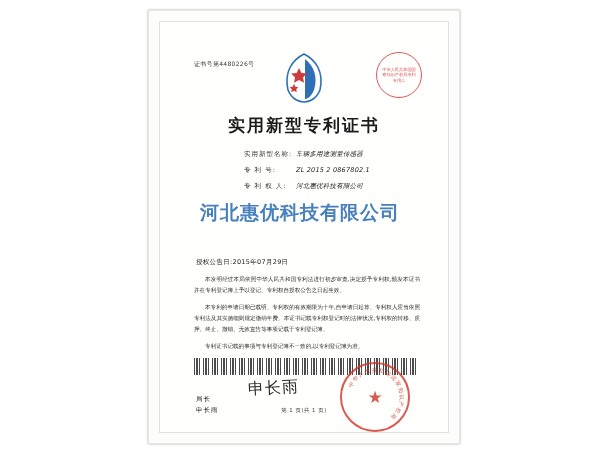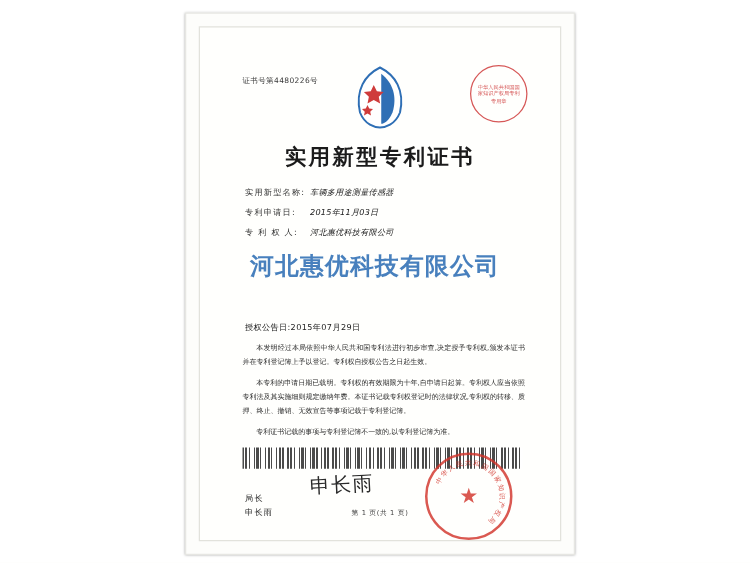--- a/index.html
+++ b/index.html
@@ -104,20 +104,21 @@
     margin-bottom: 7px;
     font-size: 6.5px;
     color: #222;
     white-space: nowrap;
   }
   .field-label {
     width: 52px;
     flex: 0 0 52px;
     letter-spacing: 1px;
     color: #333;
+    margin-left: 48px;
   }
   .field-value {
     color: #1a1a1a;
     letter-spacing: 0.2px;
     font-style: italic;
   }
   
   .watermark {
     position: absolute;
     left: 0;
@@ -249,22 +250,22 @@
       </div>
 
       <div class="doc-title">实用新型专利证书</div>
 
       <div class="fields">
         <div class="field-row">
           <div class="field-label">实用新型名称:</div>
           <div class="field-value">车辆多用途测量传感器</div>
         </div>
         <div class="field-row">
-          <div class="field-label">专利申请日:</div>
-          <div class="field-value">2015年11月03日</div>
+          <div class="field-label">专 利 号:</div>
+          <div class="field-value">ZL 2015 2 0867802.1</div>
         </div>
         <div class="field-row">
           <div class="field-label">专 利 权 人:</div>
           <div class="field-value">河北惠优科技有限公司</div>
         </div>
       </div>
 
       <div class="grant-date">授权公告日:2015年07月29日</div>
 
       <div class="body-text">

